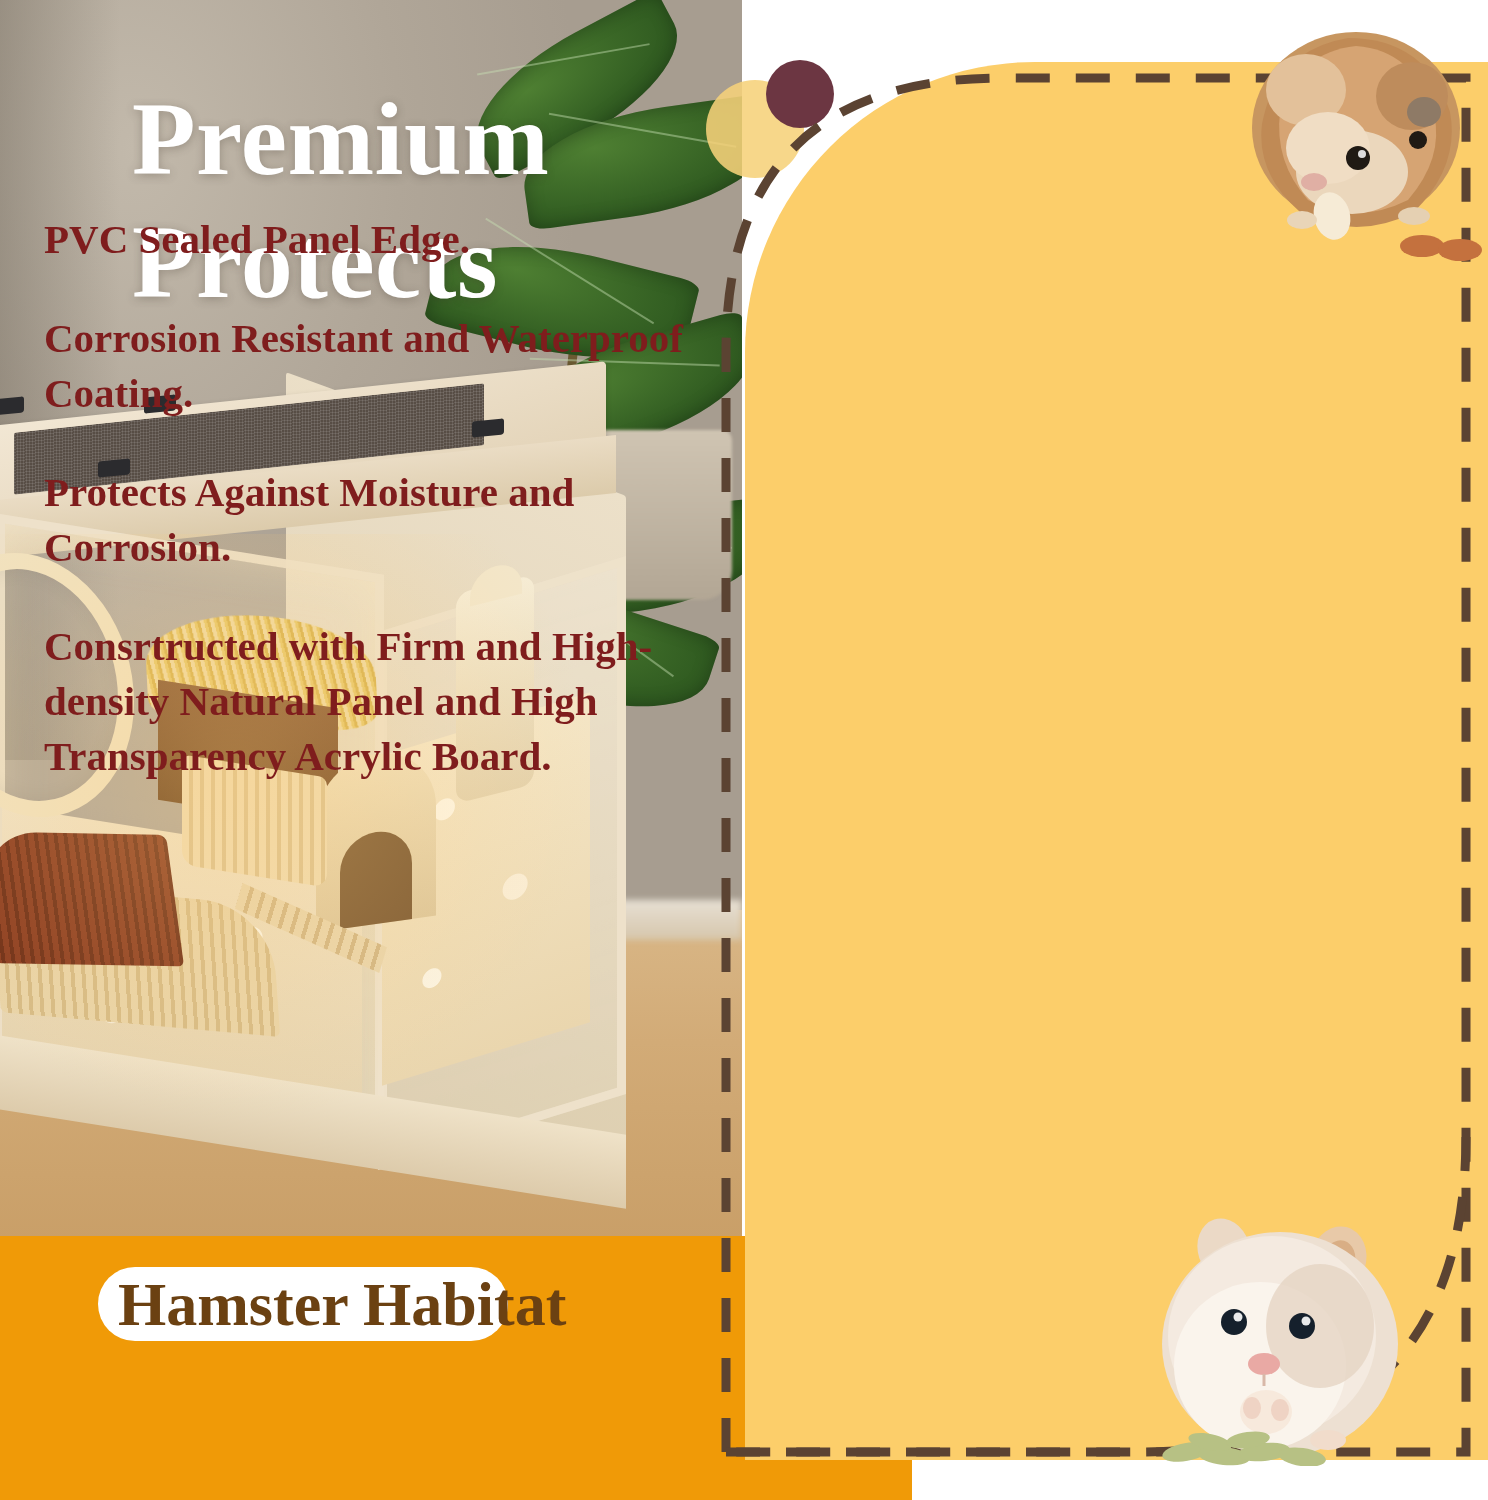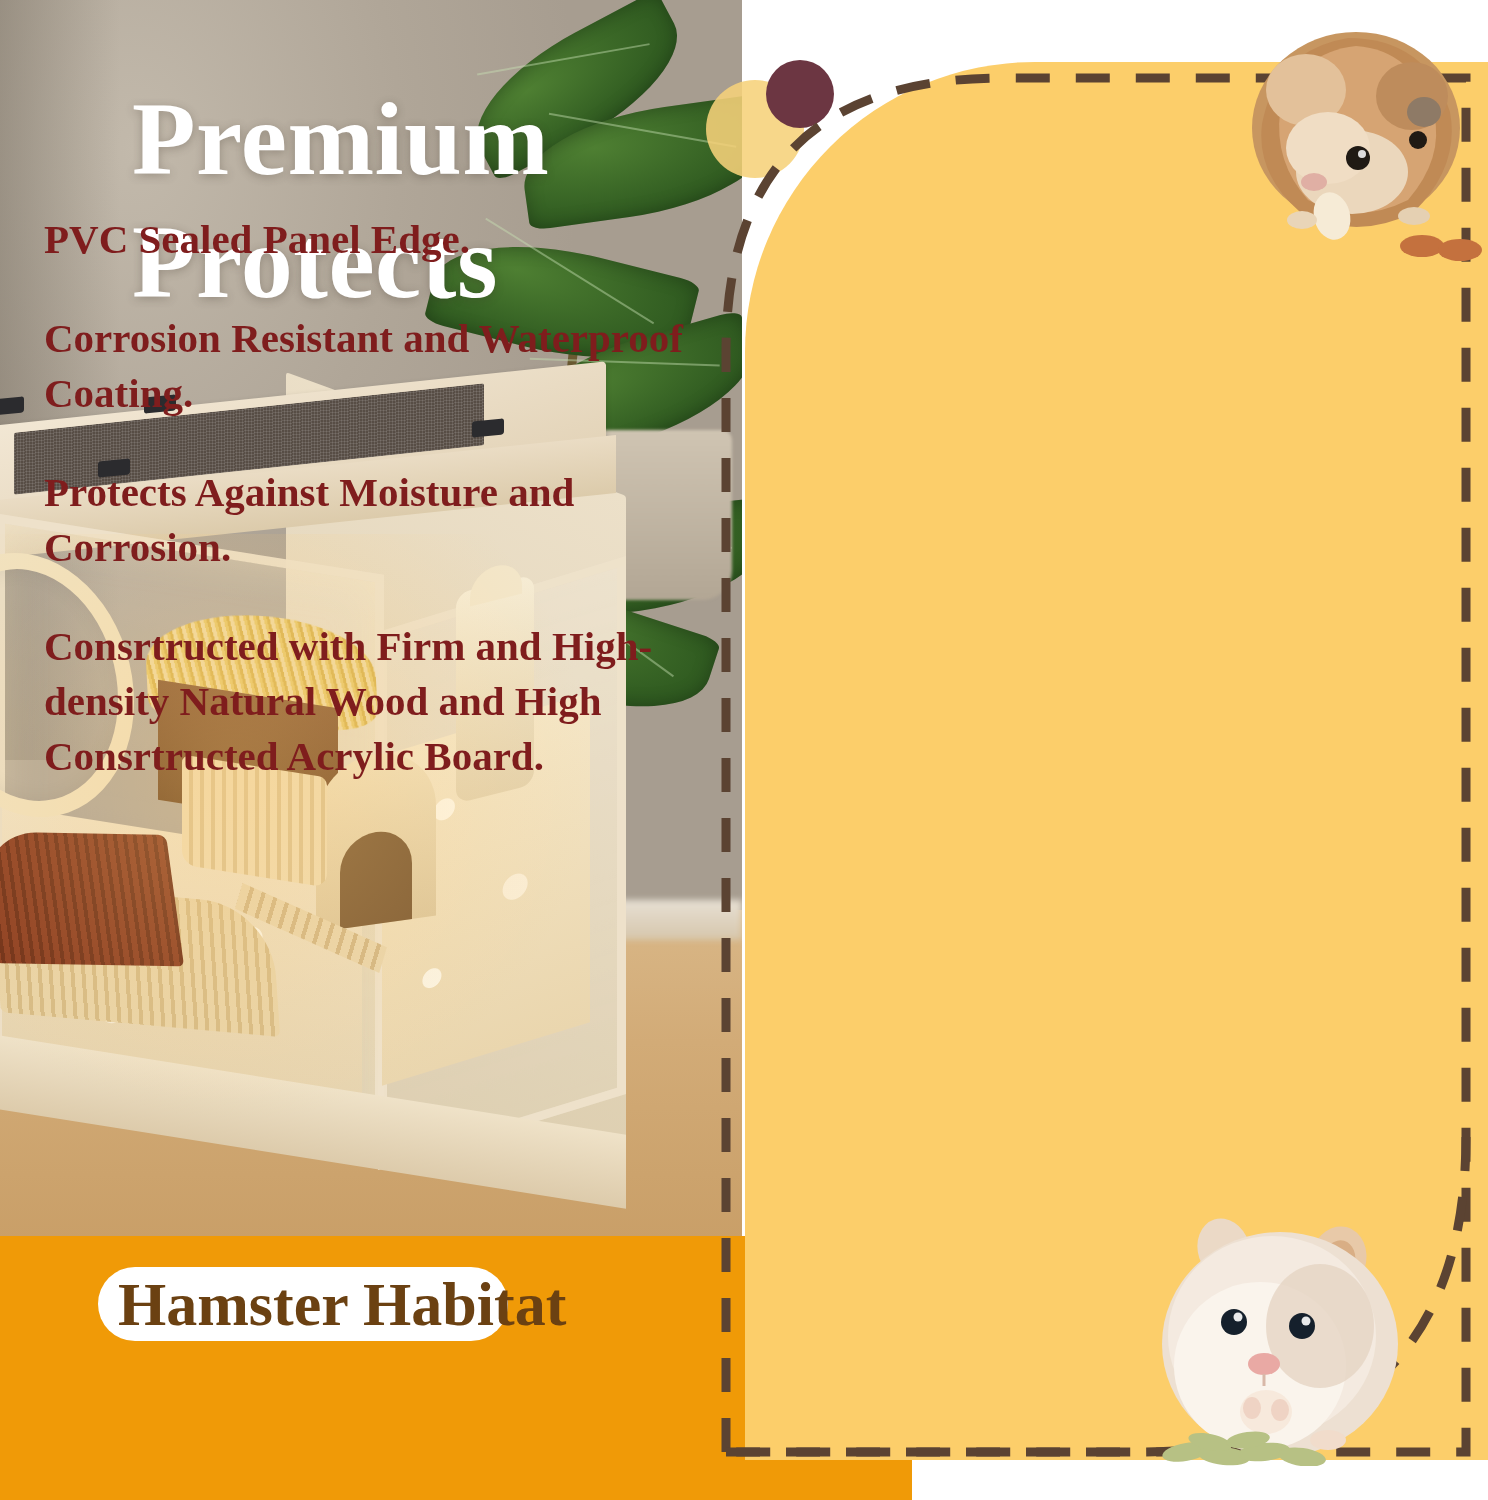--- a/index.html
+++ b/index.html
@@ -325,21 +325,21 @@
 
   <div class="circle-yellow"></div>
   <div class="circle-maroon"></div>
 
   <div class="panel"></div>
 
   <div class="panel-list">
     <div class="item">PVC Sealed Panel Edge.</div>
     <div class="item">Corrosion Resistant and Waterproof Coating.</div>
     <div class="item">Protects Against Moisture and Corrosion.</div>
-    <div class="item">Consrtructed with Firm and High-density Natural Wood and High Consrtructed Acrylic Board.</div>
+    <div class="item">Consrtructed with Firm and High-density Natural Panel and High Transparency Acrylic Board.</div>
   </div>
 
   <div class="banner"></div>
   <div class="pill"></div>
   <div class="pill-label">Hamster Habitat</div>
 
   <div style="position:absolute;left:745px;top:1236px;width:743px;height:224px;background:#fcce6a;"></div>
 
   <svg class="dashes" viewBox="0 0 1488 1500">
     <path d="M 726 1452 L 726 352 Q 726 78 1002 78 L 1466 78 L 1466 1452 Z" fill="none" stroke="#5B4332" stroke-width="9" stroke-dasharray="34 26" stroke-linecap="butt" transform="translate(0,0)"></path>

